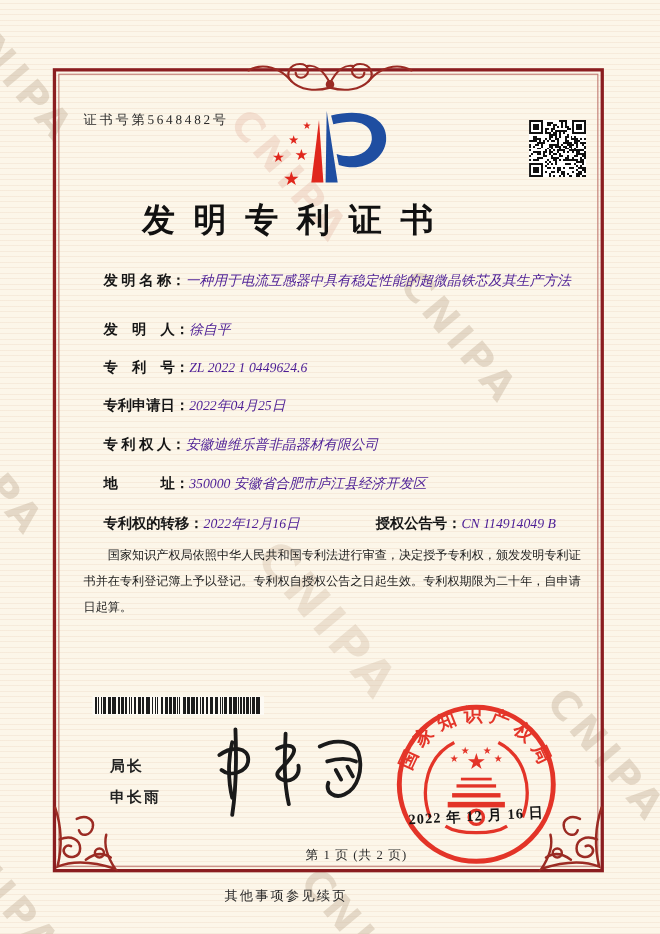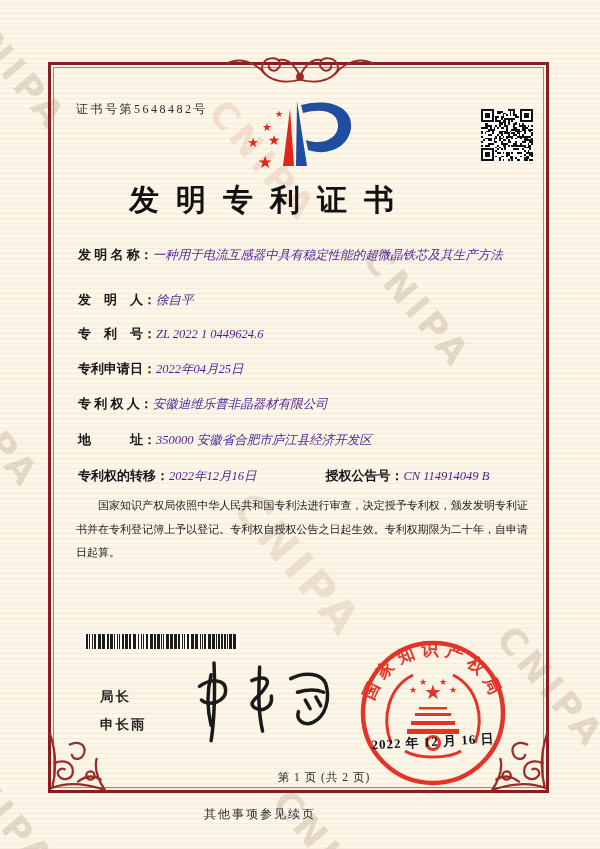--- a/index.html
+++ b/index.html
@@ -52,21 +52,21 @@
   .logo { position:absolute; left:240px; top:96px; width:126px; height:80px; }
   .qr   { position:absolute; left:481px; top:109px; width:52px; height:52px; }
 
   .title {
     position:absolute; left:0; top:180px; width:526px;
     text-align:center; font-size:30px; font-weight:bold;
     letter-spacing:17px; padding-left:14px; color:#111;
   }
 
   .row { position:absolute; left:78px; width:462px; font-size:12.5px; white-space:nowrap; }
-  .row .lbl { font-weight:bold; font-size:13px; color:#161616; }
+  .row .lbl { font-weight:bold; font-size:13px; color:#161616;margin-left:16px; }
   .row .val { color:#4c1d95;font-style:italic; }
   .row .second { margin-left:69px; }
 
   .body-text {
     position:absolute; left:76px; top:494px; width:452px;
     font-size:11px; line-height:23.5px; text-align:justify; color:#1c1c1c;
   }
   .body-text p { text-indent:2em; }
 
   .barcode { position:absolute; left:84px; top:633px; width:156px; height:17px; }

